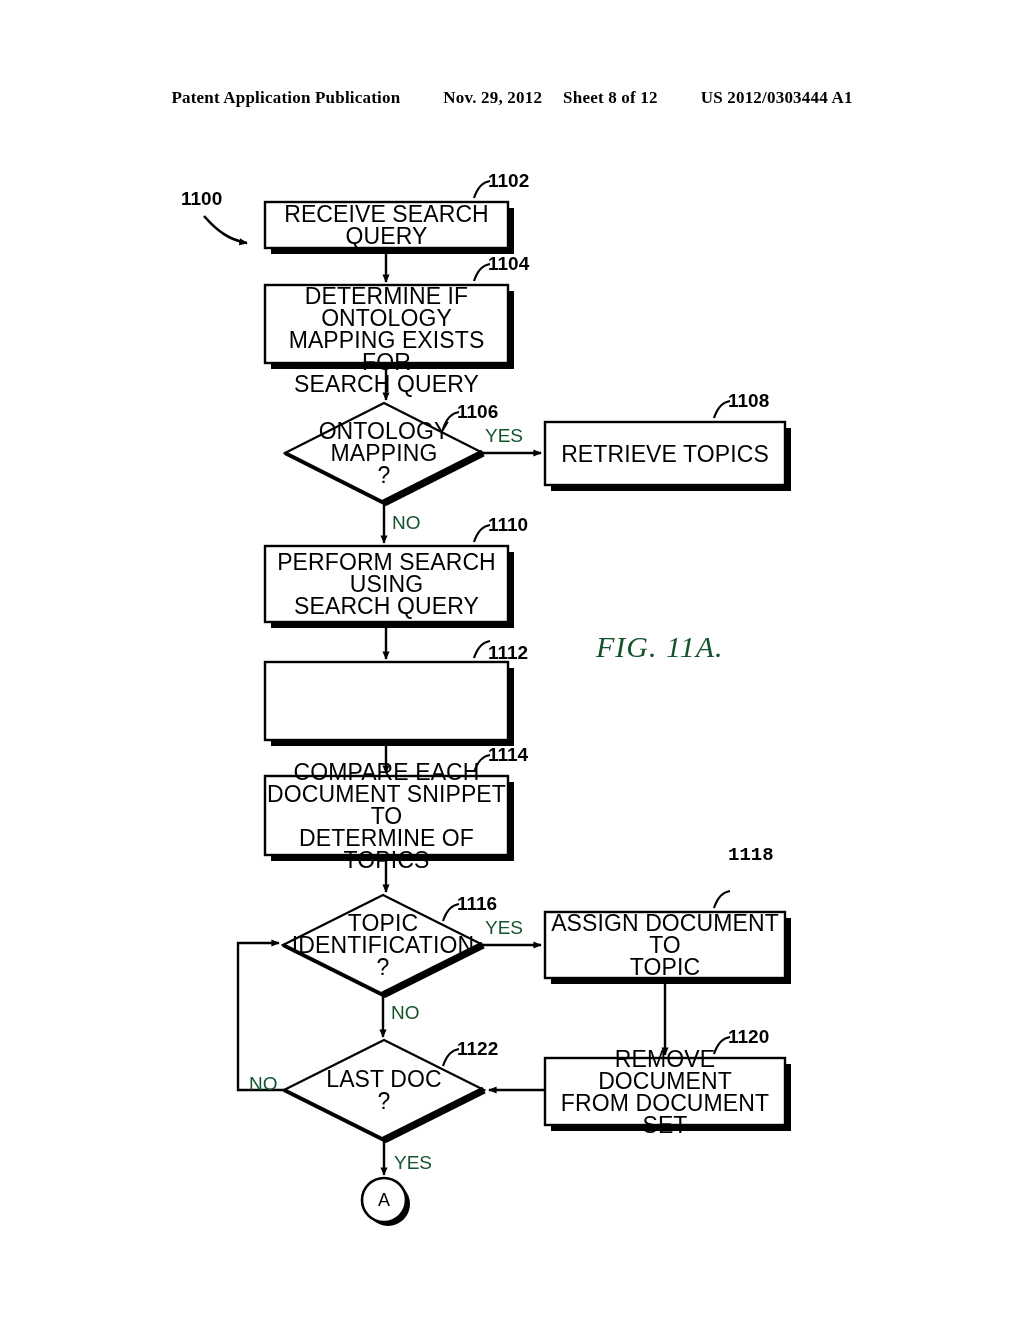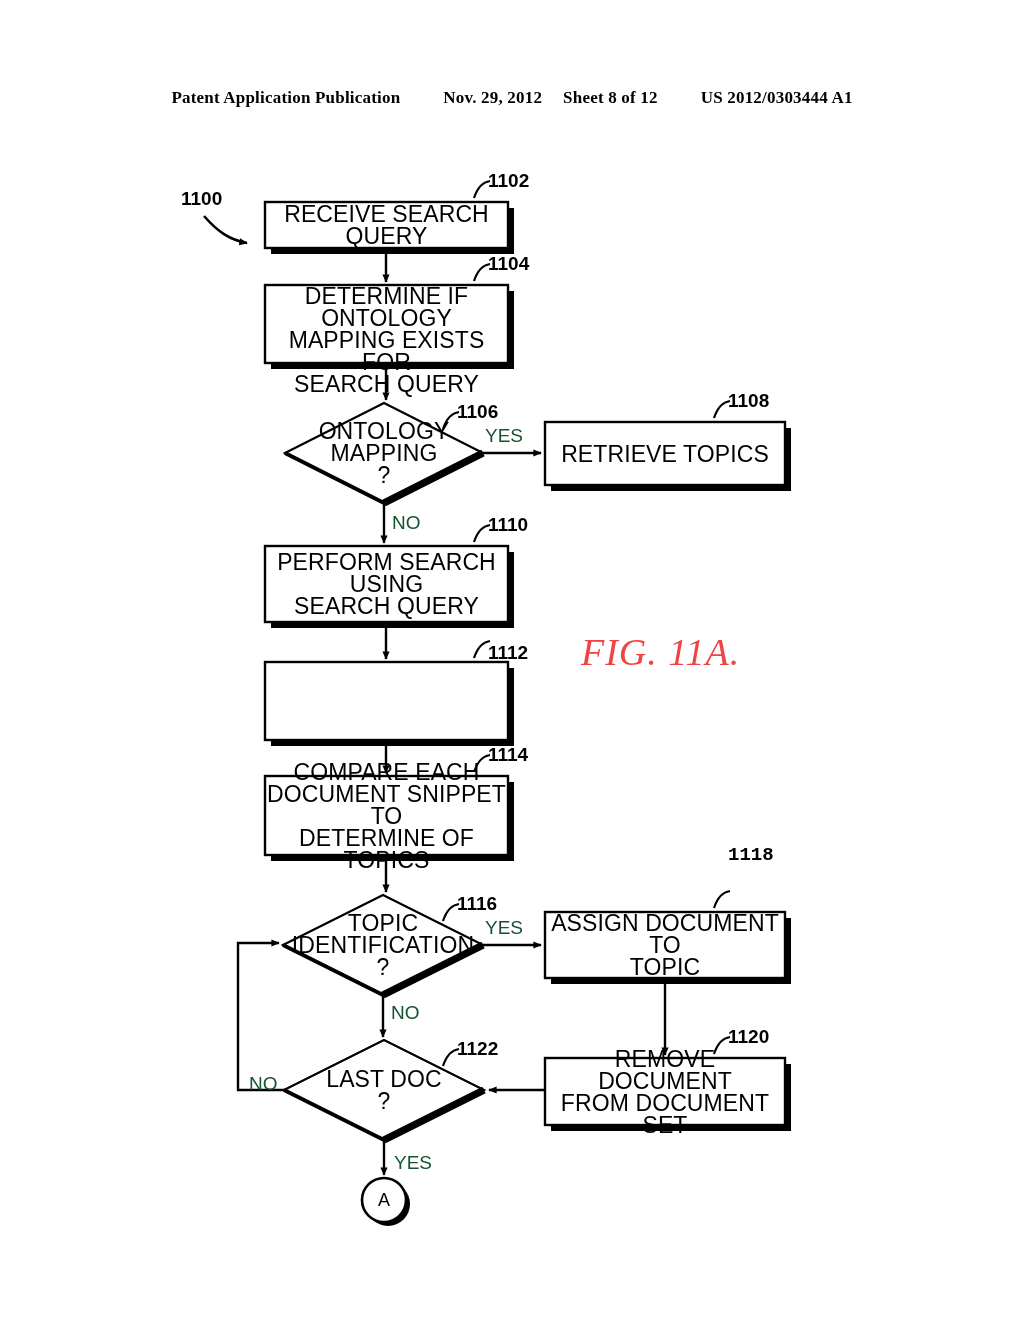--- a/index.html
+++ b/index.html
@@ -71,26 +71,26 @@
   .edge-label {
     position: absolute;
     font-family: "Liberation Sans", sans-serif;
     font-size: 19px;
     color: #14532d;
     white-space: nowrap;
   }
 
   #fig-caption {
     position: absolute;
-    left: 581px;
+    left: 596px;
     top: 630px;
     font-family: "Liberation Serif", serif;
     font-style: italic;
-    font-size: 38px;
-    color: #ef4444;
+    font-size: 30px;
+    color: #14532d;
     white-space: nowrap;
     letter-spacing: 1px;
   }
 
   .conn-letter {
     position: absolute;
     font-family: "Liberation Sans", sans-serif;
     font-size: 18px;
     color: #000;
     text-align: center;

